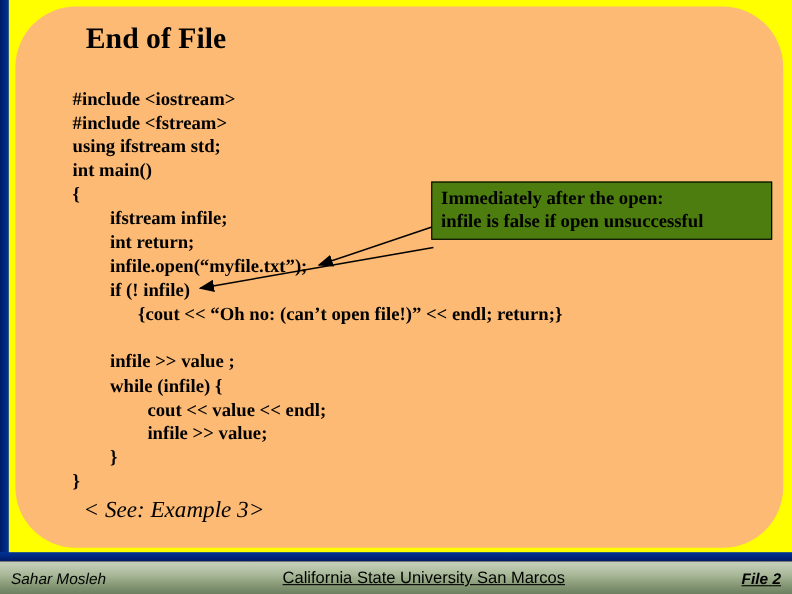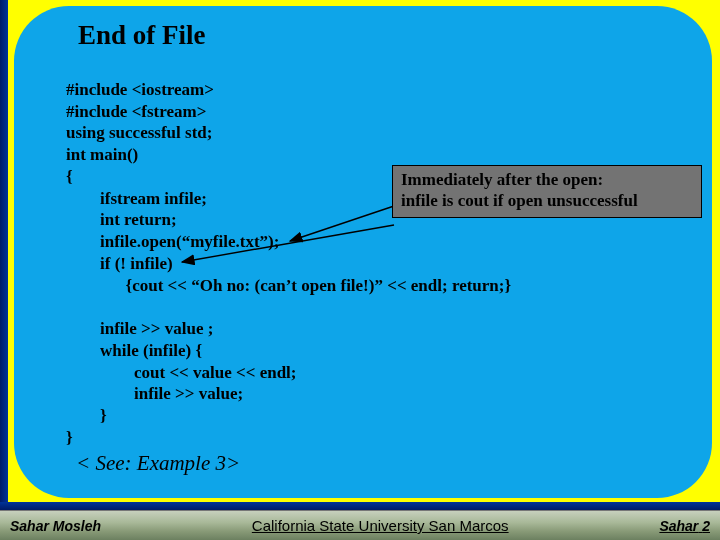--- a/index.html
+++ b/index.html
@@ -27,21 +27,21 @@
     left: 0; right: 0; bottom: 30px;
     height: 8px;
     background: linear-gradient(180deg, #003399, #001a66);
   }
   .slide {
     position: absolute;
     top: 6px;
     left: 14px;
     right: 8px;
     bottom: 42px;
-    background: #0ea5e9;
+    background: #fdba74;
     border-radius: 55px;
     padding: 14px 36px 10px 52px;
   }
   .title {
     font-size: 27px;
     font-weight: bold;
     color: #000;
     margin-bottom: 6px;
     margin-left: 12px;
   }
@@ -51,21 +51,21 @@
     color: #000;
     line-height: 1.28;
     white-space: pre;
     position: relative;
   }
   .callout {
     position: absolute;
     right: 18px;
     top: 165px;
     width: 310px;
-    background: #737373;
+    background: #4d7c0f;
     border: 1.5px solid #000;
     padding: 4px 8px 6px 8px;
     font-size: 17px;
     font-weight: bold;
     line-height: 1.22;
     z-index: 5;
   }
   .see {
     font-size: 21px;
     font-weight: normal;
@@ -81,21 +81,21 @@
     display: flex;
     align-items: center;
     justify-content: space-between;
     padding: 0 10px;
     background: linear-gradient(180deg, #c7d0bd 0%, #a8b898 40%, #889a77 70%, #6c8060 100%);
     border-top: 1px solid #777;
     font-family: Arial, Helvetica, sans-serif;
   }
   .footer-left {
     font-style: italic;
-    font-weight: bold;
+    font-weight: normal;
     font-size: 14px;
     color: #000;
   }
   .footer-center {
     font-weight: normal;
     font-size: 15px;
     color: #000;
     text-decoration: underline;
     text-align: center;
     flex: 1;
@@ -122,53 +122,53 @@
 
 <div class="bg-yellow"></div>
 <div class="bg-blue-left"></div>
 <div class="bg-blue-bottom"></div>
 
 <div class="slide">
   <div class="title">End of File</div>
   <div class="code">
 <span>#include &lt;iostream&gt;</span>
 <span>#include &lt;fstream&gt;</span>
-<span>using successful std;</span>
+<span>using ifstream std;</span>
 <span>int main()</span>
 <span>{</span>
 <span>        ifstream infile;</span>
 <span>        int return;</span>
 <span>        infile.open(“myfile.txt”);</span>
 <span>        if (! infile)</span>
 <span>              {cout &lt;&lt; “Oh no: (can’t open file!)” &lt;&lt; endl; return;}</span>
 <span></span>
 <span>        infile &gt;&gt; value ;</span>
 <span>        while (infile) {</span>
 <span>                cout &lt;&lt; value &lt;&lt; endl;</span>
 <span>                infile &gt;&gt; value;</span>
 <span>        }</span>
 <span>}</span></div>
   <div class="see">&lt; See: Example 3&gt;</div>
 </div>
 
 <div class="callout">
   <div>Immediately after the open:</div>
-  <div>infile is cout if open unsuccessful</div>
+  <div>infile is false if open unsuccessful</div>
 </div>
 
 <svg class="arrows">
   <defs>
     <marker id="ah" markerWidth="10" markerHeight="8" refX="9" refY="4" orient="auto">
       <path d="M0,0 L10,4 L0,8 Z" fill="#000"></path>
     </marker>
   </defs>
   <line x1="394" y1="206" x2="290" y2="241" stroke="#000" stroke-width="1.4" marker-end="url(#ah)"></line>
   <line x1="394" y1="225" x2="182" y2="262" stroke="#000" stroke-width="1.4" marker-end="url(#ah)"></line>
 </svg>
 
 <div class="footer">
   <div class="footer-left">Sahar Mosleh</div>
   <div class="footer-center">California State University San Marcos</div>
   <div class="footer-right">
-    <span>Sahar</span>
+    <span>File</span>
     <span>2</span>
   </div>
 </div>
 
 </body></html>

